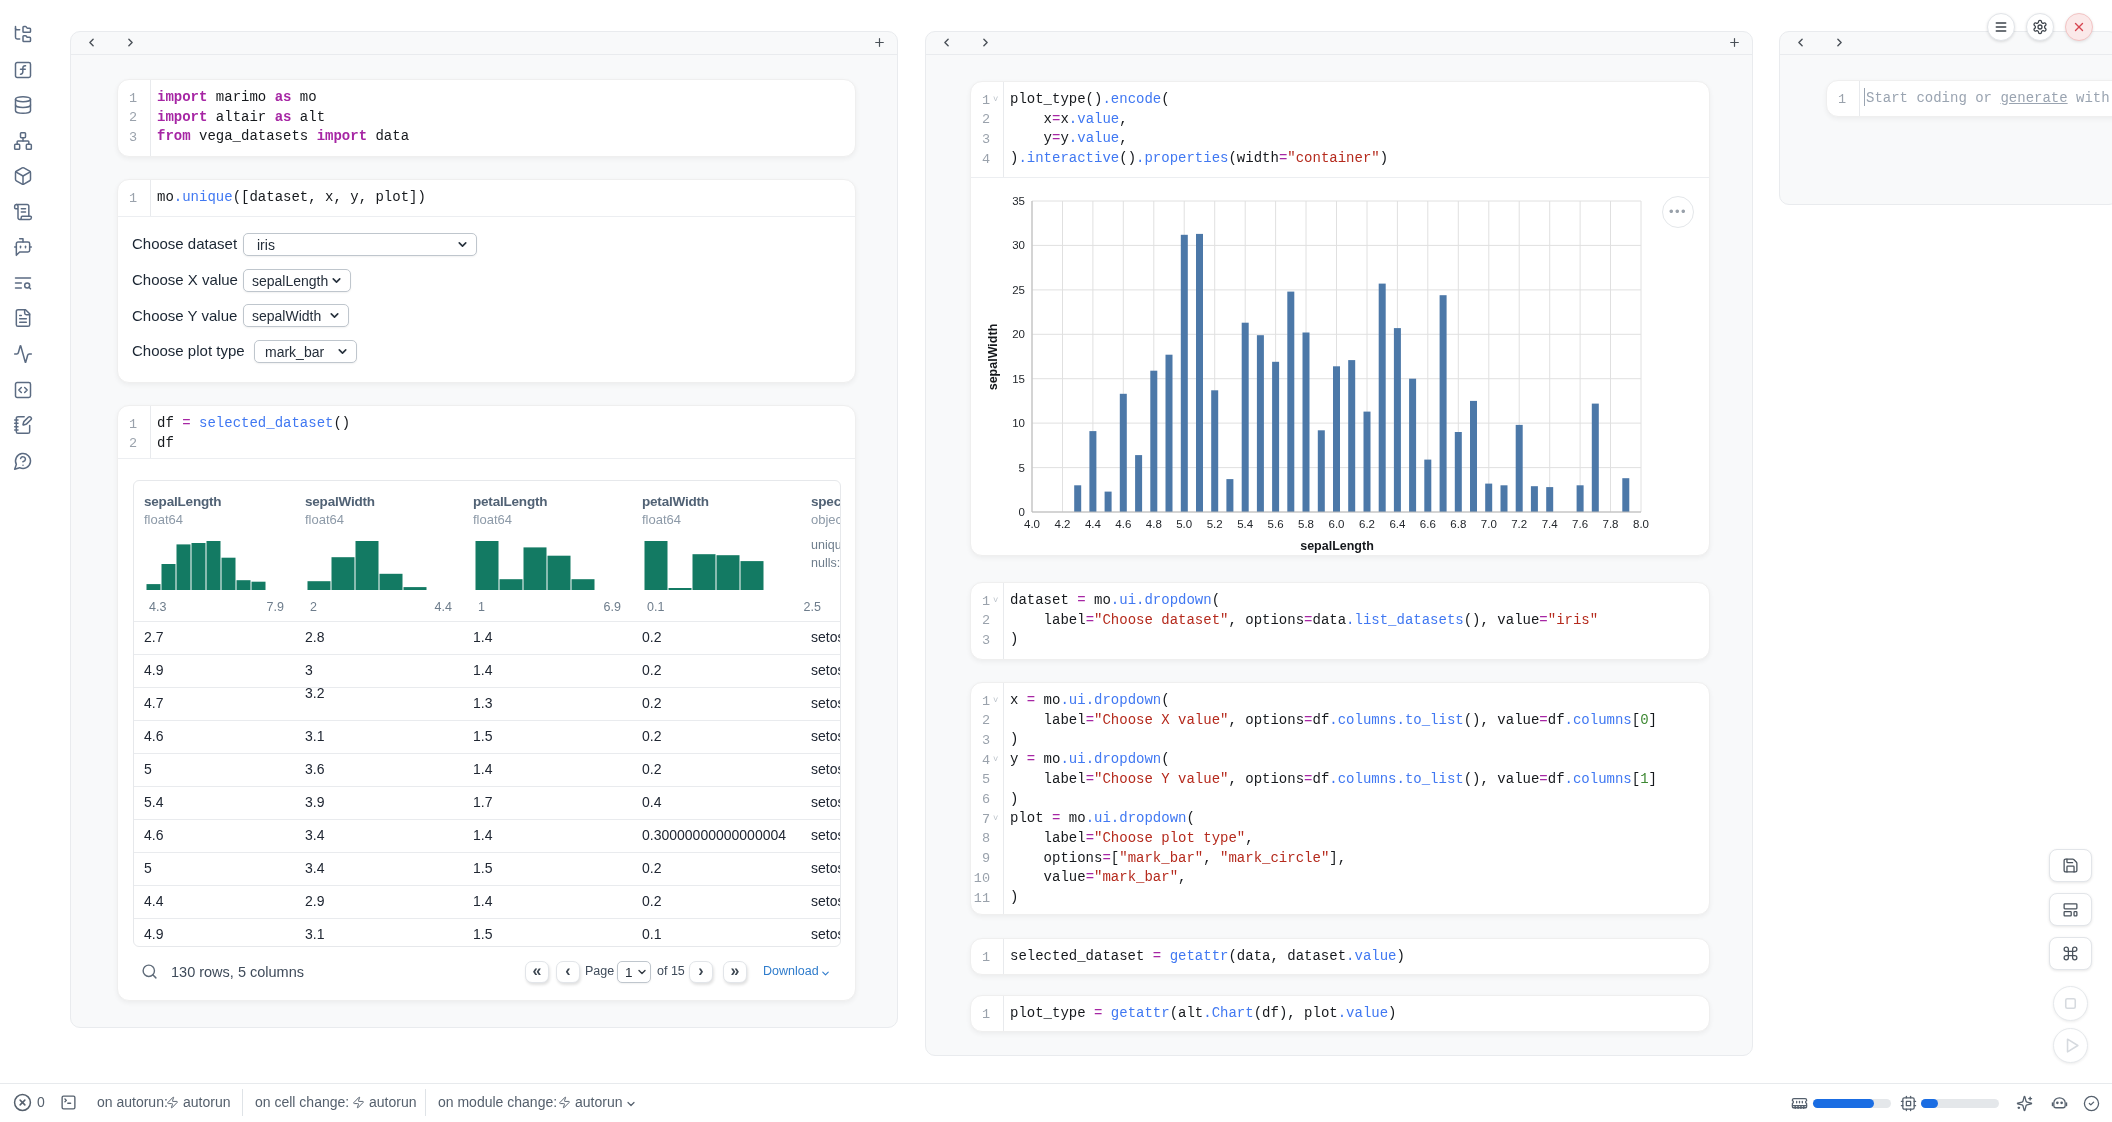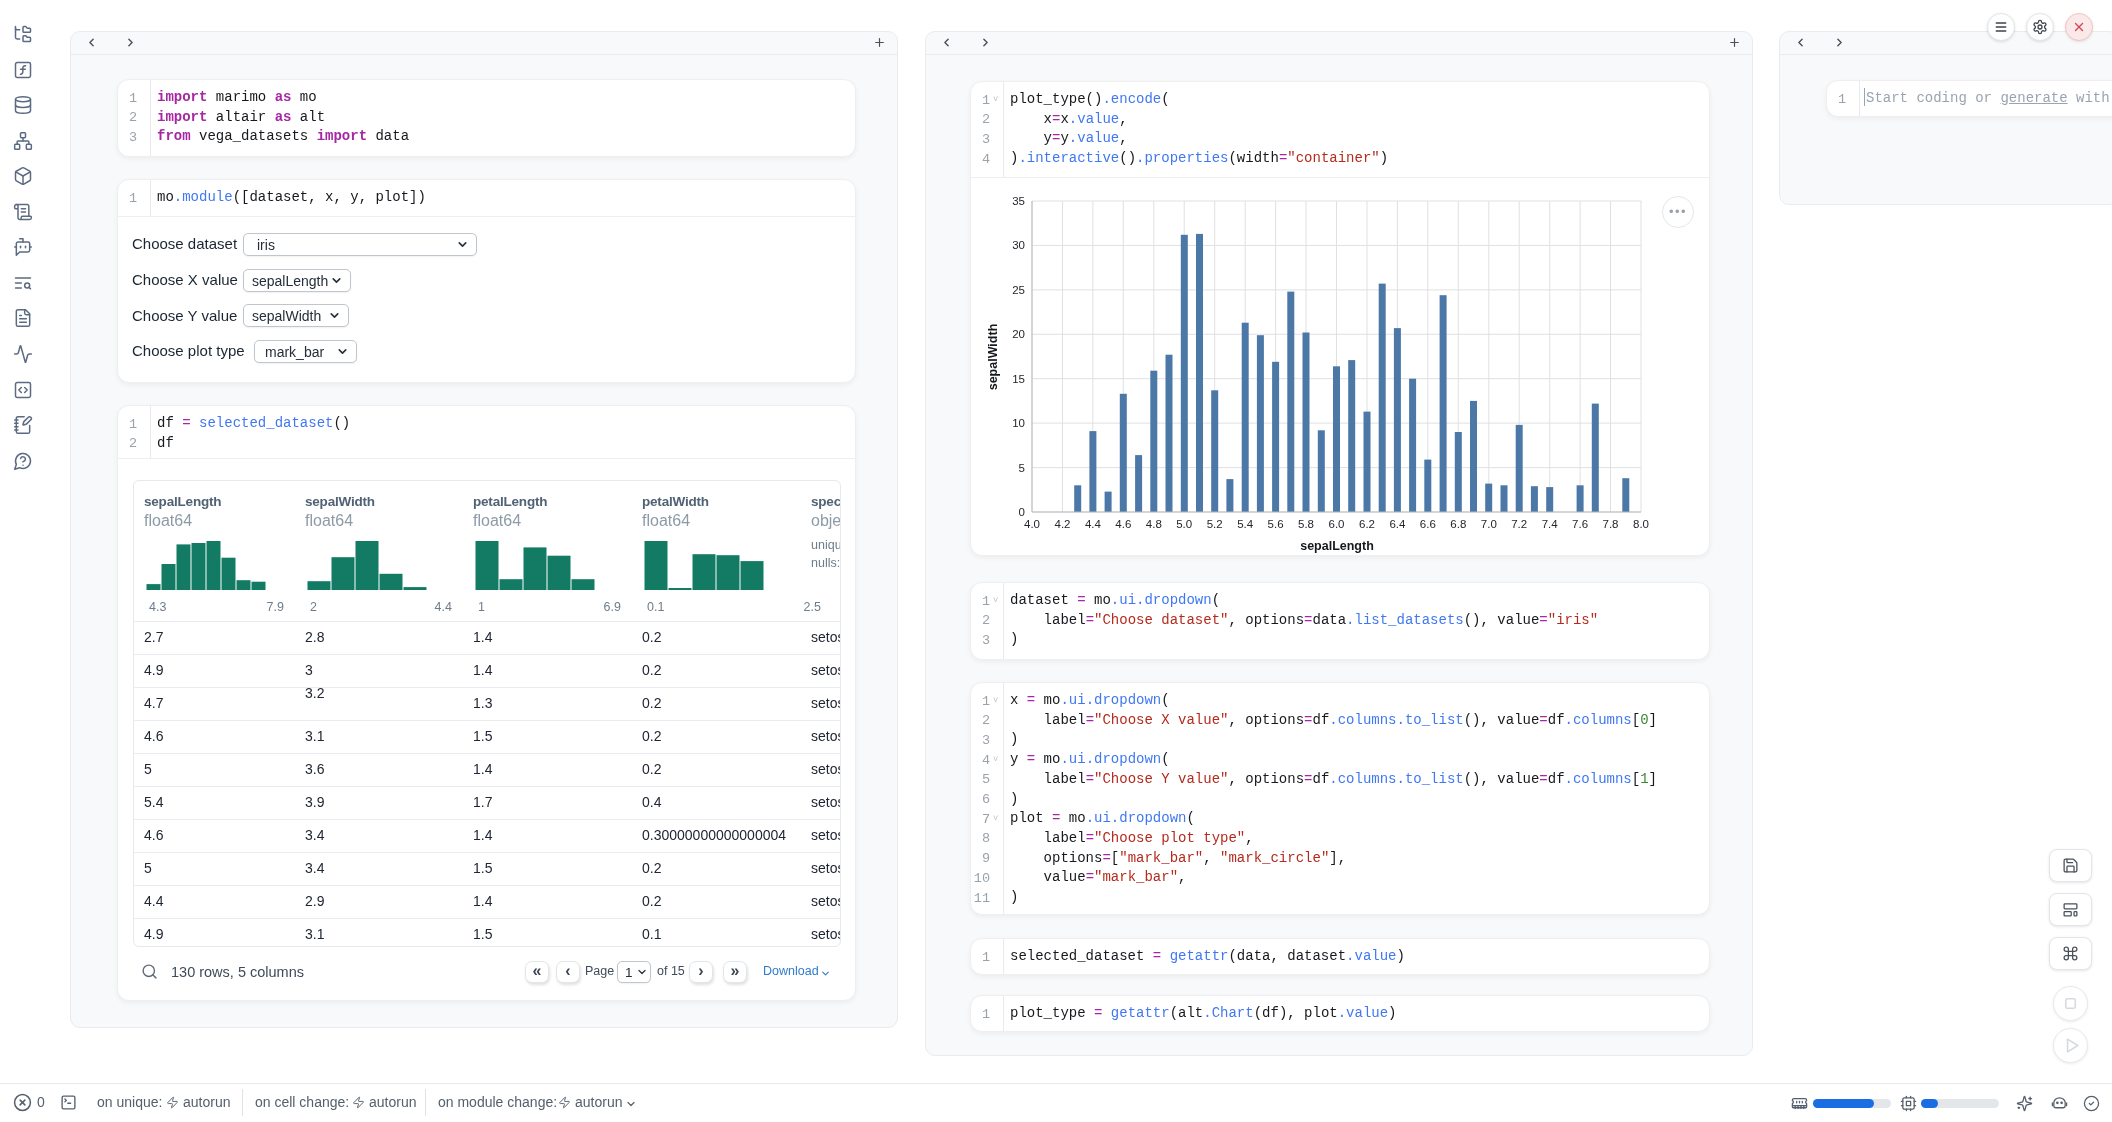--- a/index.html
+++ b/index.html
@@ -17,21 +17,21 @@
 .s{color:#b52a1d}
 .n{color:#3d8832}
 .fold{position:absolute;font-size:9px;color:#b9c0c8}
 .divi{position:absolute;height:1px;background:#eceef1}
 .lbl{position:absolute;font-size:15px;color:#1b2633;white-space:nowrap}
 .sel{position:absolute;background:#fff;border:1px solid #bfc6cd;border-radius:5px;height:23px;
  font-size:14px;color:#242e3a;box-shadow:0 1px 2px rgba(0,0,0,.06);white-space:nowrap}
 .hbtn{position:absolute;width:24px;height:22px;background:#fff;border:1px solid #e2e5e9;border-radius:7px;box-shadow:1px 2px 3px rgba(0,0,0,.12)}
 .tcell{position:absolute;font-size:14px;color:#202733;white-space:nowrap}
 .thname{position:absolute;font-size:13.5px;font-weight:bold;color:#516275;letter-spacing:-.2px;white-space:nowrap}
-.thtype{position:absolute;font-size:16px;color:#8d9aa8}
+.thtype{position:absolute;font-size:13px;color:#8d9aa8}
 .minmax{position:absolute;font-size:12.5px;color:#6e7d8c}
 .rowline{position:absolute;height:1px;background:#e9ebee}
 .cbtn{position:absolute;width:28px;height:28px;border-radius:50%;background:#fff;
  border:1px solid #e2e5e9;box-shadow:0 1px 3px rgba(0,0,0,.12)}
 .fbtn{position:absolute;width:43px;height:33px;border-radius:8px;background:#fff;
  border:1px solid #e2e5e9;box-shadow:0 1px 3px rgba(0,0,0,.1)}
 .statxt{position:absolute;font-size:14px;color:#55606d;white-space:nowrap}
 </style></head><body>
 <svg class="abs" style="left:13px;top:24px" width="20" height="20" viewBox="0 0 24 24" fill="none" stroke="#5b6b82" stroke-width="1.8" stroke-linecap="round" stroke-linejoin="round">
     <path d="M20 10a1 1 0 0 0 1-1V6a1 1 0 0 0-1-1h-2.5a1 1 0 0 1-.8-.4l-.9-1.2A1 1 0 0 0 15 3h-2a1 1 0 0 0-1 1v5a1 1 0 0 0 1 1Z"></path>
@@ -162,21 +162,21 @@
 <div class="gutline" style="left:150px;top:80px;height:76px"></div>
 <div class="lnum" style="left:115px;top:90.5px">1</div>
 <div class="codeln" style="left:157px;top:88.0px;line-height:19.7px"><span class="k">import</span> marimo <span class="k">as</span> mo</div>
 <div class="lnum" style="left:115px;top:110.2px">2</div>
 <div class="codeln" style="left:157px;top:107.7px;line-height:19.7px"><span class="k">import</span> altair <span class="k">as</span> alt</div>
 <div class="lnum" style="left:115px;top:129.9px">3</div>
 <div class="codeln" style="left:157px;top:127.4px;line-height:19.7px"><span class="k">from</span> vega_datasets <span class="k">import</span> data</div>
 <div class="cell" style="left:117px;top:179px;width:739px;height:204px"></div>
 <div class="gutline" style="left:150px;top:180px;height:36px"></div>
 <div class="lnum" style="left:115px;top:190.5px">1</div>
-<div class="codeln" style="left:157px;top:188.0px;line-height:19.7px">mo<span class="b">.module</span>([dataset, x, y, plot])</div>
+<div class="codeln" style="left:157px;top:188.0px;line-height:19.7px">mo<span class="b">.unique</span>([dataset, x, y, plot])</div>
 <div class="divi" style="left:118px;top:216px;width:737px"></div>
 <div class="lbl" style="left:132px;top:235px">Choose dataset</div>
 <div class="sel" style="left:243px;top:232.5px;width:234px">
     <span class="abs" style="left:13px;top:3px">iris</span>
   </div>
 <svg class="abs" style="left:456px;top:237.5px" width="13" height="13" viewBox="0 0 24 24" fill="none" stroke="#28323e" stroke-width="3.0" stroke-linecap="round" stroke-linejoin="round">
     <path d="m6 9 6 6 6-6"></path>
   </svg>
 <div class="lbl" style="left:132px;top:271px">Choose X value</div>
 <div class="sel" style="left:243px;top:268.5px;width:108px">
@@ -534,21 +534,21 @@
     <circle cx="12" cy="12" r="10"></circle>
     <path d="m15 9-6 6"></path>
     <path d="m9 9 6 6"></path>
   </svg>
 <div class="statxt" style="left:37px;top:1094px">0</div>
 <svg class="abs" style="left:60px;top:1094px" width="17" height="17" viewBox="0 0 24 24" fill="none" stroke="#55606d" stroke-width="1.9" stroke-linecap="round" stroke-linejoin="round">
     <rect x="3" y="3" width="18" height="18" rx="2"></rect>
     <path d="m7 11 2-2-2-2"></path>
     <path d="M11 13h4"></path>
   </svg>
-<div class="statxt" style="left:97px;top:1094px">on unique:</div>
+<div class="statxt" style="left:97px;top:1094px">on autorun:</div>
 <svg class="abs" style="left:166px;top:1096px" width="13" height="13" viewBox="0 0 24 24" fill="none" stroke="#55606d" stroke-width="1.8" stroke-linecap="round" stroke-linejoin="round">
     <path d="M4 14a1 1 0 0 1-.78-1.63l9.9-10.2a.5.5 0 0 1 .86.46l-1.92 6.02A1 1 0 0 0 13 10h7a1 1 0 0 1 .78 1.63l-9.9 10.2a.5.5 0 0 1-.86-.46l1.92-6.02A1 1 0 0 0 11 14z"></path>
   </svg>
 <div class="statxt" style="left:183px;top:1094px">autorun</div>
 <div class="abs" style="left:242px;top:1089px;width:1px;height:27px;background:#dfe3e7"></div>
 <div class="statxt" style="left:255px;top:1094px">on cell change:</div>
 <svg class="abs" style="left:352px;top:1096px" width="13" height="13" viewBox="0 0 24 24" fill="none" stroke="#55606d" stroke-width="1.8" stroke-linecap="round" stroke-linejoin="round">
     <path d="M4 14a1 1 0 0 1-.78-1.63l9.9-10.2a.5.5 0 0 1 .86.46l-1.92 6.02A1 1 0 0 0 13 10h7a1 1 0 0 1 .78 1.63l-9.9 10.2a.5.5 0 0 1-.86-.46l1.92-6.02A1 1 0 0 0 11 14z"></path>
   </svg>
 <div class="statxt" style="left:369px;top:1094px">autorun</div>

